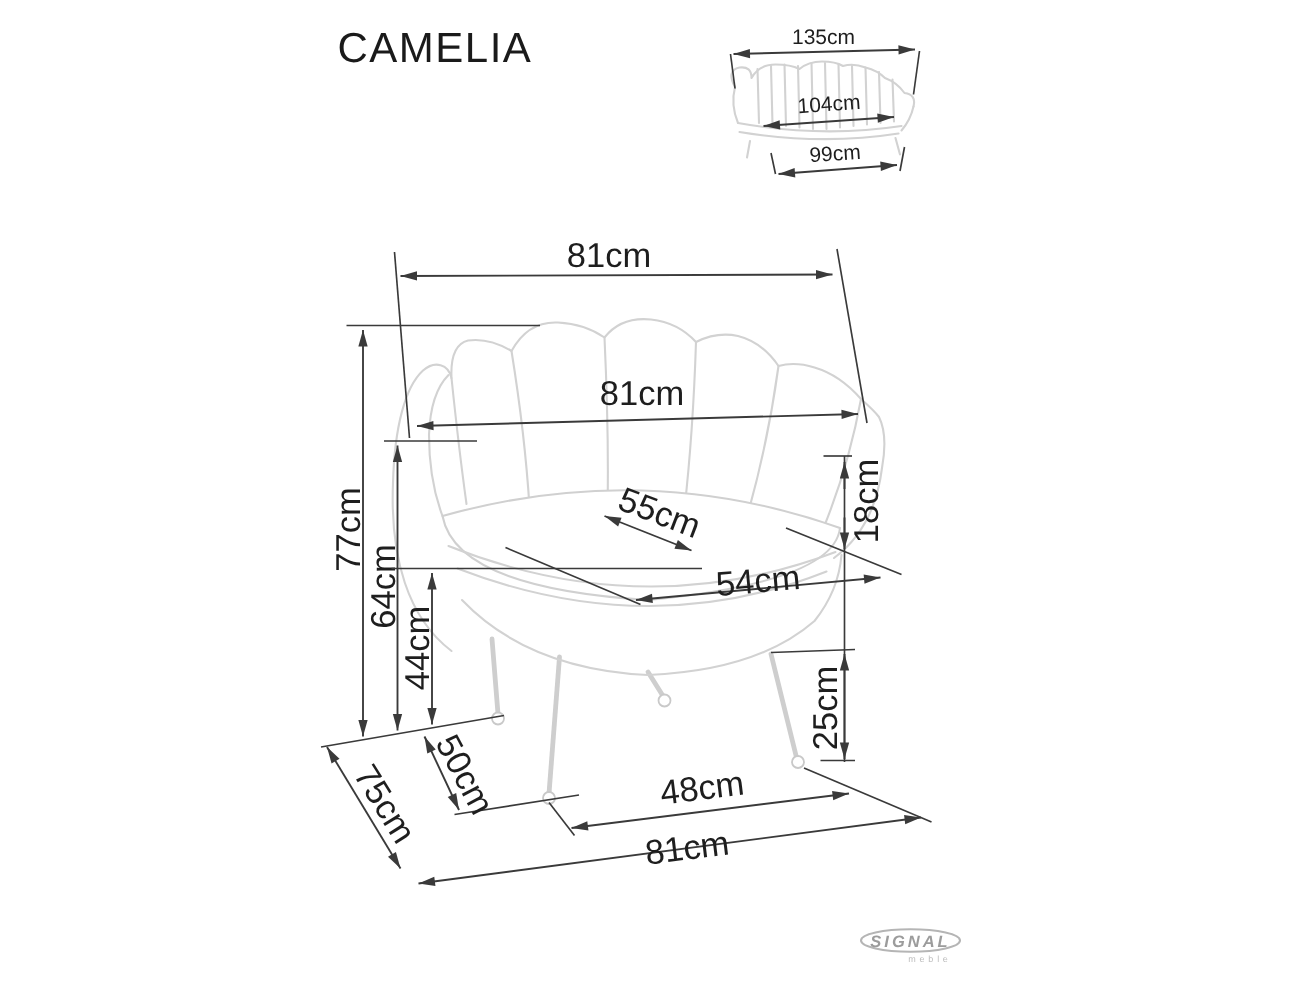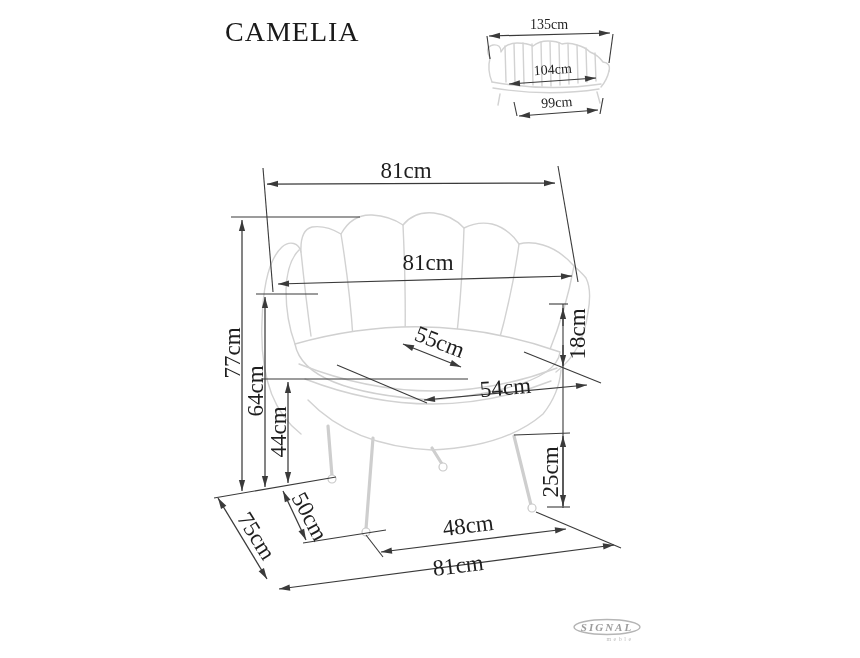--- a/index.html
+++ b/index.html
@@ -1,17 +1,17 @@
 <!DOCTYPE html>
 <html><head>
 <meta charset="utf-8">
 <style>
   html,body{margin:0;padding:0;background:#ffffff;}
   .page{position:relative;width:860px;height:658px;background:#ffffff;overflow:hidden;
-        font-family:Liberation Serif, serif;}
+        font-family:Liberation Sans, sans-serif;}
   svg{position:absolute;left:0;top:0;}
   .furn{fill:none;stroke:#d2d2d2;stroke-width:1.4;stroke-linecap:round;stroke-linejoin:round;}
   .furnfill{fill:#ffffff;stroke:#d0d0d0;stroke-width:1.4;stroke-linejoin:round;}
   .leg{fill:none;stroke:#cecece;stroke-width:3.2;stroke-linecap:round;}
   .foot{fill:#ffffff;stroke:#c9c9c9;stroke-width:1.2;}
   .dim{fill:none;stroke:#3a3a3a;stroke-width:1.25;}
   .ext{fill:none;stroke:#3a3a3a;stroke-width:1.1;}
   .lbl{fill:#1e1e1e;font-size:23px;text-anchor:middle;}
   .lblsm{fill:#1e1e1e;font-size:14px;text-anchor:middle;}
   .title{fill:#1a1a1a;font-size:28px;letter-spacing:1px;}

